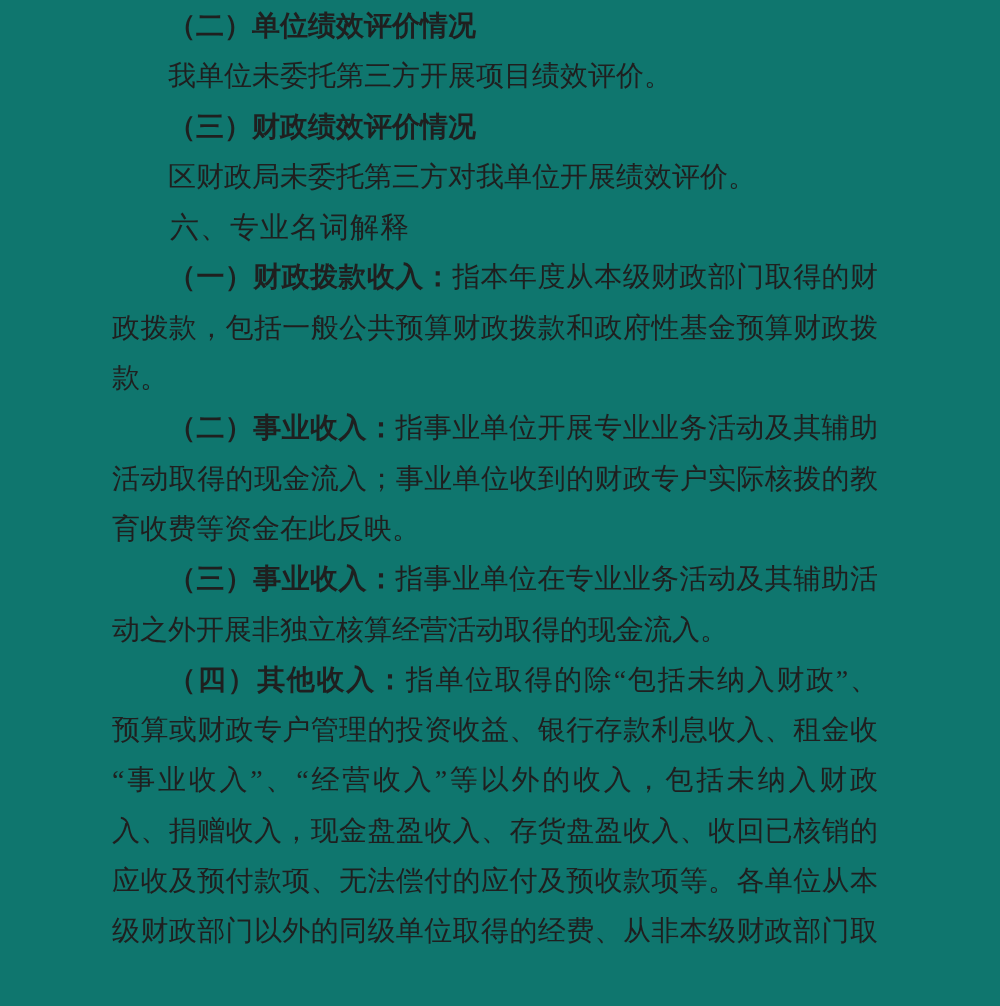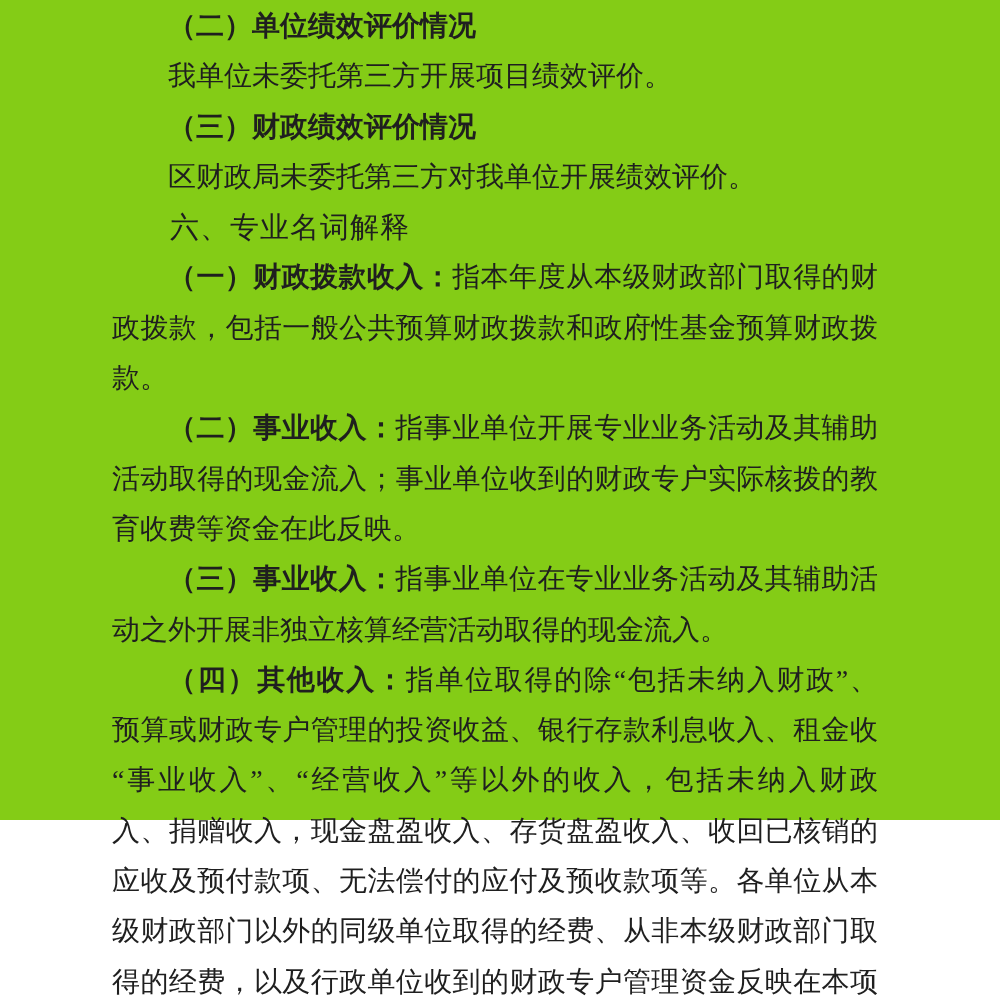--- a/index.html
+++ b/index.html
@@ -8,22 +8,22 @@
   }
   body {
     width: 1000px;
     height: 1006px;
     background: #ffffff;
     overflow: hidden;
   }
   .page {
     position: relative;
     width: 1000px;
-    height: 820px;
-    background: #84cc16;
+    height: 1006px;
+    background: #0f766e;
   }
   .content {
     position: absolute;
     left: 112px;
     top: 1px;
     width: 766px;
     font-family: "Liberation Serif", "DejaVu Serif", serif;
     font-size: 28px;
     line-height: 50.3px;
     color: #1f1f1f;
@@ -69,15 +69,14 @@
       <div class="line body justify"><span>活动取得的现金流入；事业单位收到的财政专户实际核拨的教</span></div>
       <div class="line body"><span>育收费等资金在此反映。</span></div>
       <div class="line body indent justify"><span class="bold">（三）事业收入：</span><span>指事业单位在专业业务活动及其辅助活</span></div>
       <div class="line body"><span>动之外开展非独立核算经营活动取得的现金流入。</span></div>
       <div class="line body indent justify"><span class="bold">（四）其他收入：</span><span>指单位取得的除“包括未纳入财政”、</span></div>
       <div class="line body justify"><span>预算或财政专户管理的投资收益、银行存款利息收入、租金收</span></div>
       <div class="line body justify"><span>“事业收入”、“经营收入”等以外的收入，包括未纳入财政</span></div>
       <div class="line body justify"><span>入、捐赠收入，现金盘盈收入、存货盘盈收入、收回已核销的</span></div>
       <div class="line body justify"><span>应收及预付款项、无法偿付的应付及预收款项等。各单位从本</span></div>
       <div class="line body justify"><span>级财政部门以外的同级单位取得的经费、从非本级财政部门取</span></div>
-      <div class="line body justify"><span>得的经费，以及行政单位收到的财政专户管理资金反映在本项</span></div>
     </div>
 </div>
 
 </body></html>

